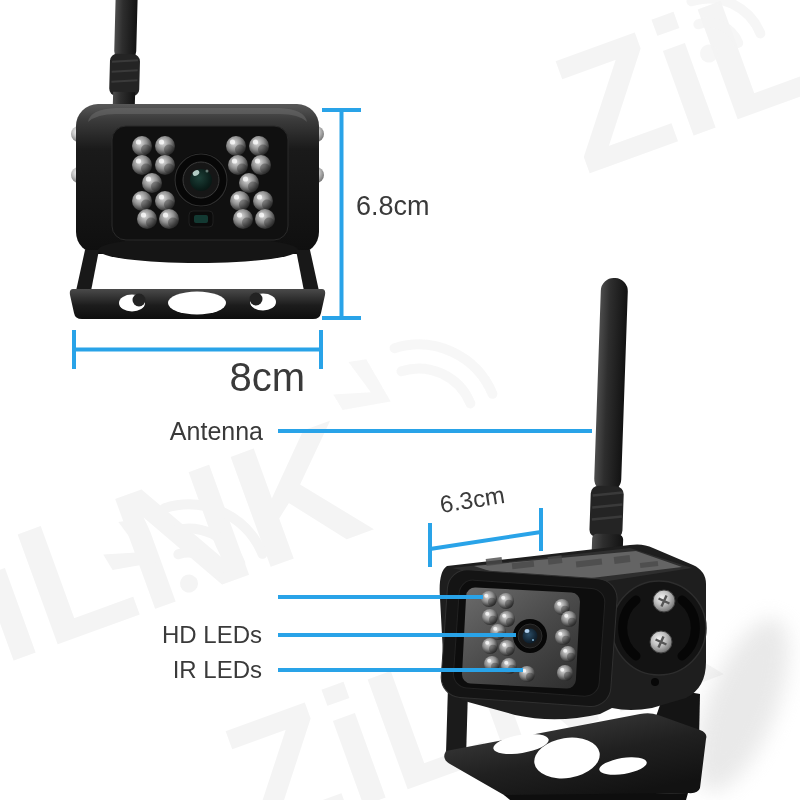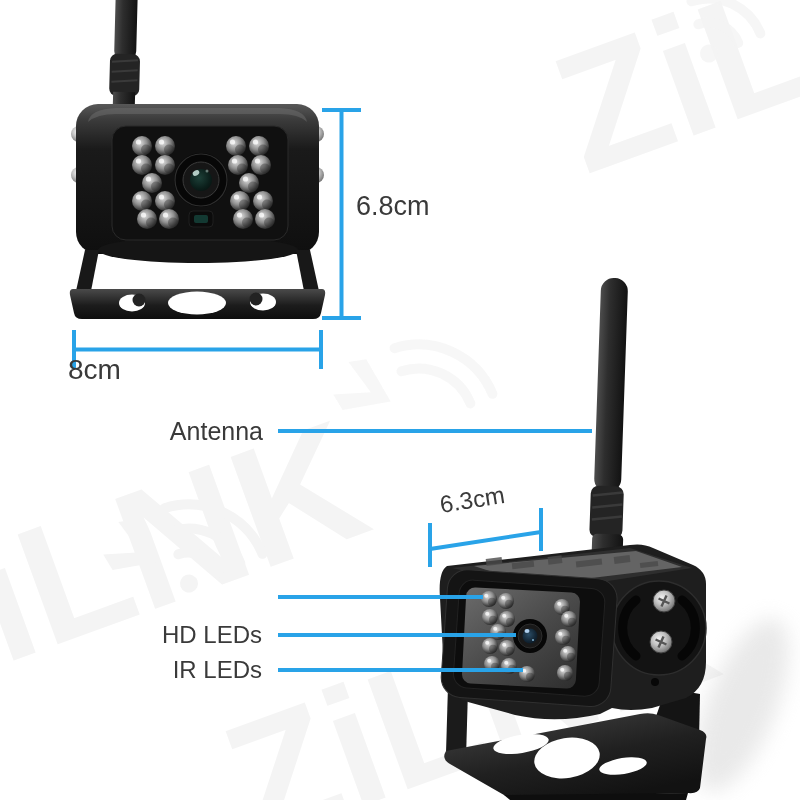--- a/index.html
+++ b/index.html
@@ -2,21 +2,21 @@
 <html style="--accent: #29a3e8; --label: #3a3a3a;"><head>
 <meta charset="utf-8">
 <style>
   html,body{margin:0;padding:0;background:#fff;}
   .scene{position:relative;width:800px;height:800px;overflow:hidden;background:#ffffff;
          font-family:"Liberation Sans",sans-serif;}
   .scene svg{position:absolute;left:0;top:0;}
   .label{position:absolute;color:var(--label,#3a3a3a);white-space:nowrap;
          font-family:"Liberation Sans",sans-serif;line-height:1.1;}
   #dim-height-label{left:356px;top:192px;font-size:27px;text-align:center;}
-  #dim-width-label{left:68px;top:355px;width:247px;text-align:left;font-size:28px;}
+  #dim-width-label{left:58px;top:355px;width:247px;text-align:right;font-size:40px;}
   #antenna-label{right:537px;top:418px;font-size:25px;}
   #ir-light-label{right:538px;top:584px;font-size:24px;}
   #hd-lens-label{right:538px;top:622px;font-size:24px;}
   #ir-leds-label{right:538px;top:657px;font-size:24px;}
   #depth-label{left:440px;top:492px;font-size:24px;transform:rotate(-9deg);transform-origin:left center;}
   .dim{stroke:var(--accent,#29a3e8);stroke-width:4;fill:none;}
 </style>
 </head>
 <body>
 

